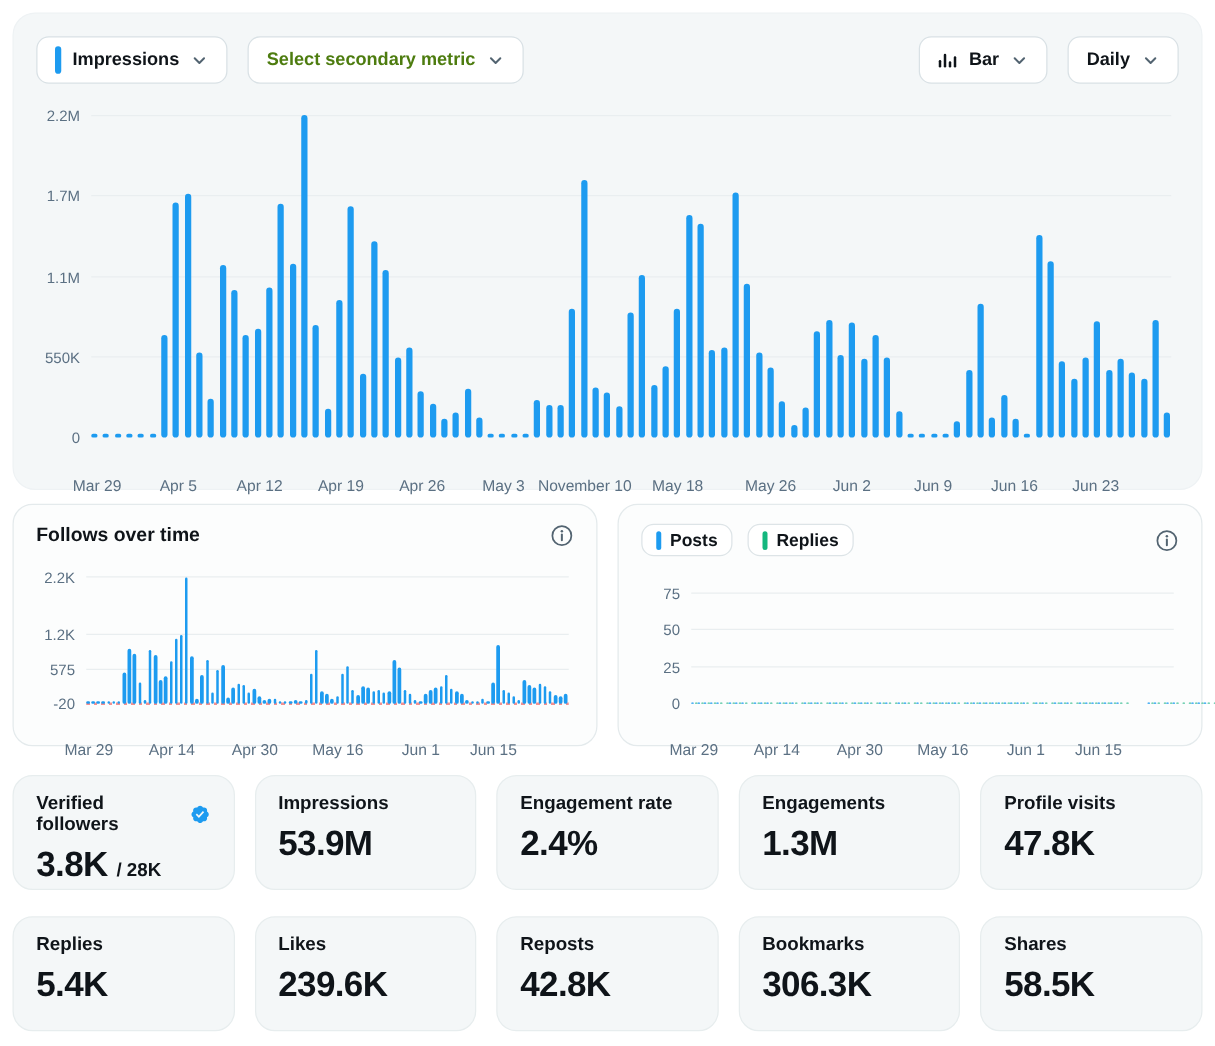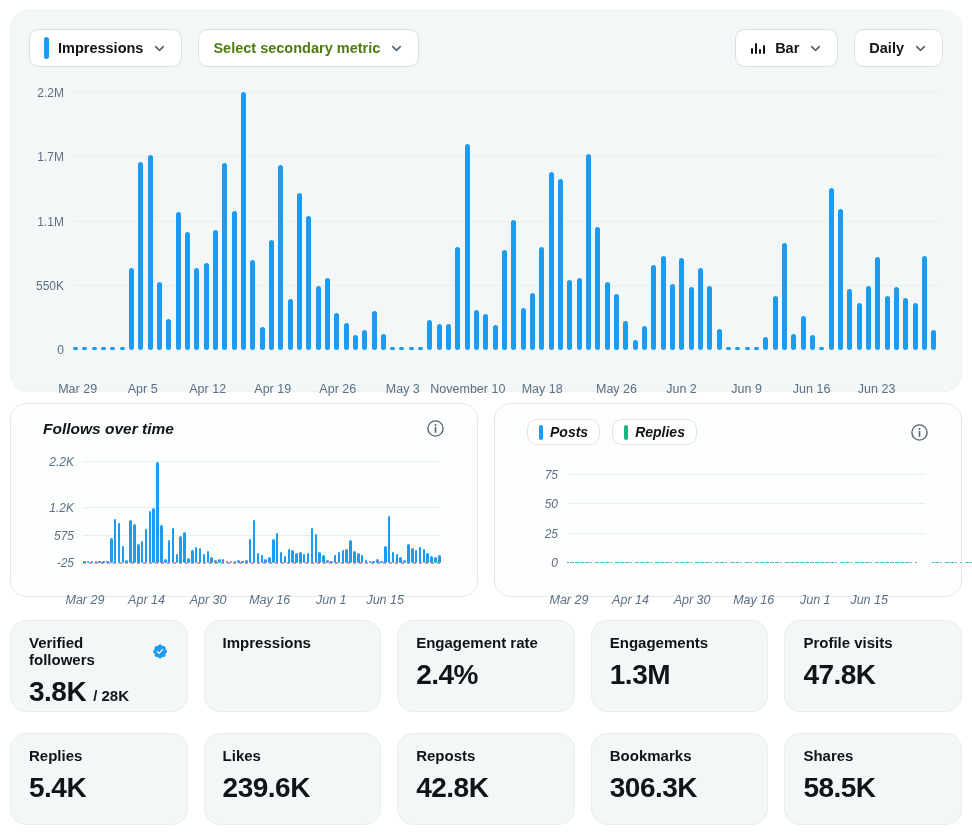--- a/index.html
+++ b/index.html
@@ -44,22 +44,21 @@
     background: repeating-linear-gradient(90deg, #f49090 0 3px, transparent 3px 6px); }
 
   .main-chart { margin: 26px 6px 0 44px; }
   .main-chart .plot { height: 257px; }
   .main-chart .xlabels { height: 24px; position: relative; }
 
   
   .mid-card {
     position: absolute; top: 403px; height: 194px; width: 468px;
     background: #fcfdfd; border: 1px solid #e4eaec; border-radius: 16px;
-    padding: 15px 32px;
-    font-style: italic;
+    padding: 15px 18px;
   }
   #follows-card { left: 10px; }
   #engagement-card { left: 494px; }
   .card-head { display: flex; align-items: center; justify-content: space-between; }
   .card-title { font-size: 15.5px; font-weight: 700; color: #0f1419; }
   .info-icon { width: 19px; height: 19px; cursor: pointer; }
   .legend-row { display: flex; align-items: center; gap: 12px; }
   .legend-chip { display: inline-flex; align-items: center; gap: 7px; background: #ffffff;
     border: 1px solid #dde4e7; border-radius: 10px; padding: 4px 11px;
     font-size: 14px; font-weight: 700; color: #0f1419; cursor: pointer; }
@@ -354,21 +353,21 @@
           <div class="bar thin" style="height: 18.8889%;"></div>
           <div class="bar thin" style="height: 14.4444%;"></div>
           <div class="bar thin" style="height: 12.6667%;"></div>
           <div class="bar thin" style="height: 15.7778%;"></div>
           <div class="bar thin" style="height: 13.5556%;"></div>
           <div class="bar thin" style="height: 10%;"></div>
           <div class="bar thin" style="height: 6.88889%;"></div>
           <div class="bar thin" style="height: 6%;"></div>
           <div class="bar thin" style="height: 8.22222%;"></div>
         </div>
-    <div class="ylab" style="bottom: 0%;">-25</div>
+    <div class="ylab" style="bottom: 0%;">-20</div>
         <div class="gridline" style="bottom: 26.6667%;"></div>
         <div class="ylab" style="bottom: 26.6667%;">575</div>
         <div class="gridline" style="bottom: 54.4444%;"></div>
         <div class="ylab" style="bottom: 54.4444%;">1.2K</div>
         <div class="gridline" style="bottom: 100%;"></div>
         <div class="ylab" style="bottom: 100%;">2.2K</div>
         <div class="baseline-dashed"></div>
       </div>
     <div class="xlabels">
         <div class="xlab" style="left: 0.537634%;">Mar 29</div>
@@ -766,20 +765,23 @@
         <path fill="#1d9bf0" d="M22.25 12c0-1.43-.88-2.67-2.19-3.34.46-1.39.2-2.9-.81-3.91s-2.52-1.27-3.91-.81c-.66-1.31-1.91-2.19-3.34-2.19s-2.67.88-3.33 2.19c-1.4-.46-2.91-.2-3.92.81s-1.26 2.52-.8 3.91C2.64 9.33 1.75 10.57 1.75 12s.89 2.67 2.2 3.34c-.46 1.39-.21 2.9.8 3.91s2.52 1.26 3.91.81c.67 1.31 1.91 2.19 3.34 2.19s2.68-.88 3.34-2.19c1.39.45 2.9.2 3.91-.81s1.27-2.52.81-3.91c1.31-.67 2.19-1.91 2.19-3.34zm-11.71 4.2L6.8 12.46l1.41-1.42 2.26 2.26 4.8-5.23 1.47 1.36-6.2 6.77z"></path>
       </svg>
     </div>
     <div class="metric-value-row">
       <span class="metric-value">3.8K</span>
       <span class="metric-suffix">/ 28K</span>
     </div>
   </div>
   <div class="metric-card">
     <div class="metric-label">Impressions</div>
+    <div class="metric-value-row">
+        <span class="metric-value">53.9M</span>
+      </div>
   </div>
   <div class="metric-card">
     <div class="metric-label">Engagement rate</div>
     <div class="metric-value-row">
         <span class="metric-value">2.4%</span>
       </div>
   </div>
   <div class="metric-card">
     <div class="metric-label">Engagements</div>
     <div class="metric-value-row">

